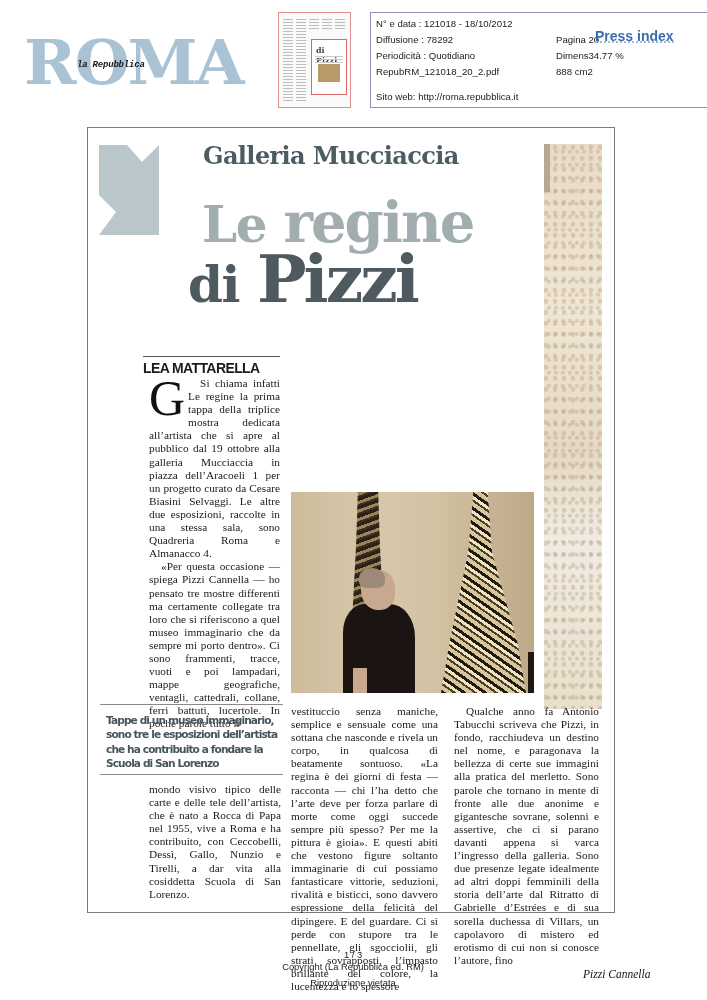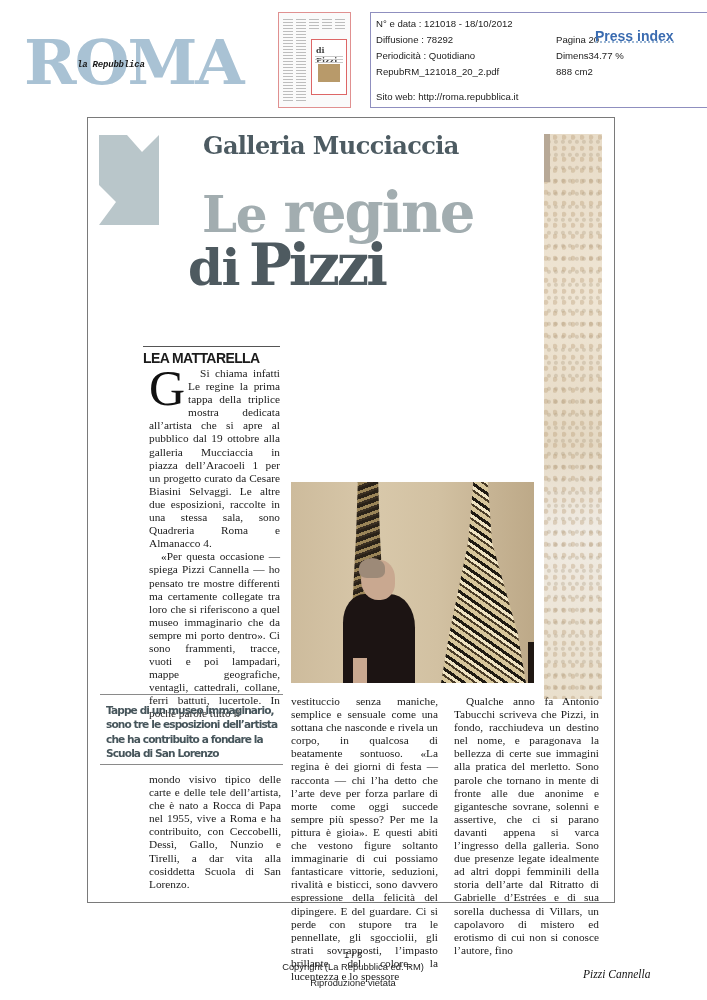--- a/index.html
+++ b/index.html
@@ -45,21 +45,21 @@
   }
   .infobox .r { position: absolute; left: 5px; white-space: nowrap; }
   .infobox .c2 { position: absolute; left: 185px; white-space: nowrap; }
   .press-logo {
     position: absolute; left: 224px; top: 18px; font-size: 14px; color: #3a6bb0; font-weight: bold;
     border-bottom: 2px dotted #9fb9d6; padding-bottom: 0px; line-height: 10px;
   }
 
   
   .frame {
-    position: absolute; left: 87px; top: 117px; width: 528px; height: 786px;
+    position: absolute; left: 87px; top: 127px; width: 528px; height: 786px;
     border: 1.2px solid #7a7a7a; background: #fff;
   }
 
   .arrow-shape { position: absolute; left: 11px; top: 17px; width: 60px; height: 90px; }
 
   .kicker {
     position: absolute; left: 115px; top: 13px;
     font-family: "DejaVu Serif", serif; font-weight: bold; font-size: 24px;
     color: #4d5b62; letter-spacing: -0.6px; white-space: nowrap;
   }
@@ -68,21 +68,21 @@
     font-family: "DejaVu Serif", serif; font-weight: bold; font-size: 56px;
     color: #a2adb0; letter-spacing: -2px; white-space: nowrap; line-height: 1;
   }
   .title-l1 .small { font-size: 50px; letter-spacing: -1.5px; }
   .title-l2 {
     position: absolute; left: 100px; top: 118px;
     font-family: "DejaVu Serif", serif; font-weight: bold;
     color: #4e5a60; white-space: nowrap; line-height: 1;
   }
   .title-l2 .di { font-size: 50px; letter-spacing: -1.5px; vertical-align: baseline; }
-  .title-l2 .pizzi { font-size: 57px; letter-spacing: -3px; margin-left: 10px; }
+  .title-l2 .pizzi { font-size: 66px; letter-spacing: -3px; margin-left: 18px; }
 
   
   .texture {
     position: absolute; left: 456px; top: 16px; width: 58px; height: 565px;
     background:
       radial-gradient(circle at 20% 30%, rgba(180,150,110,0.35) 0 2px, transparent 3px) 0 0/9px 11px,
       radial-gradient(circle at 70% 60%, rgba(150,130,100,0.25) 0 1.5px, transparent 2.5px) 0 0/7px 13px,
       linear-gradient(180deg, #e8dcc8 0%, #efe5d4 30%, #e5d9c4 55%, #f0ebe3 70%, #e9dfcc 100%);
   }
   .texture::before { content:""; position:absolute; left:0; top:0; width:6px; height:48px; background:#b7a896; }

